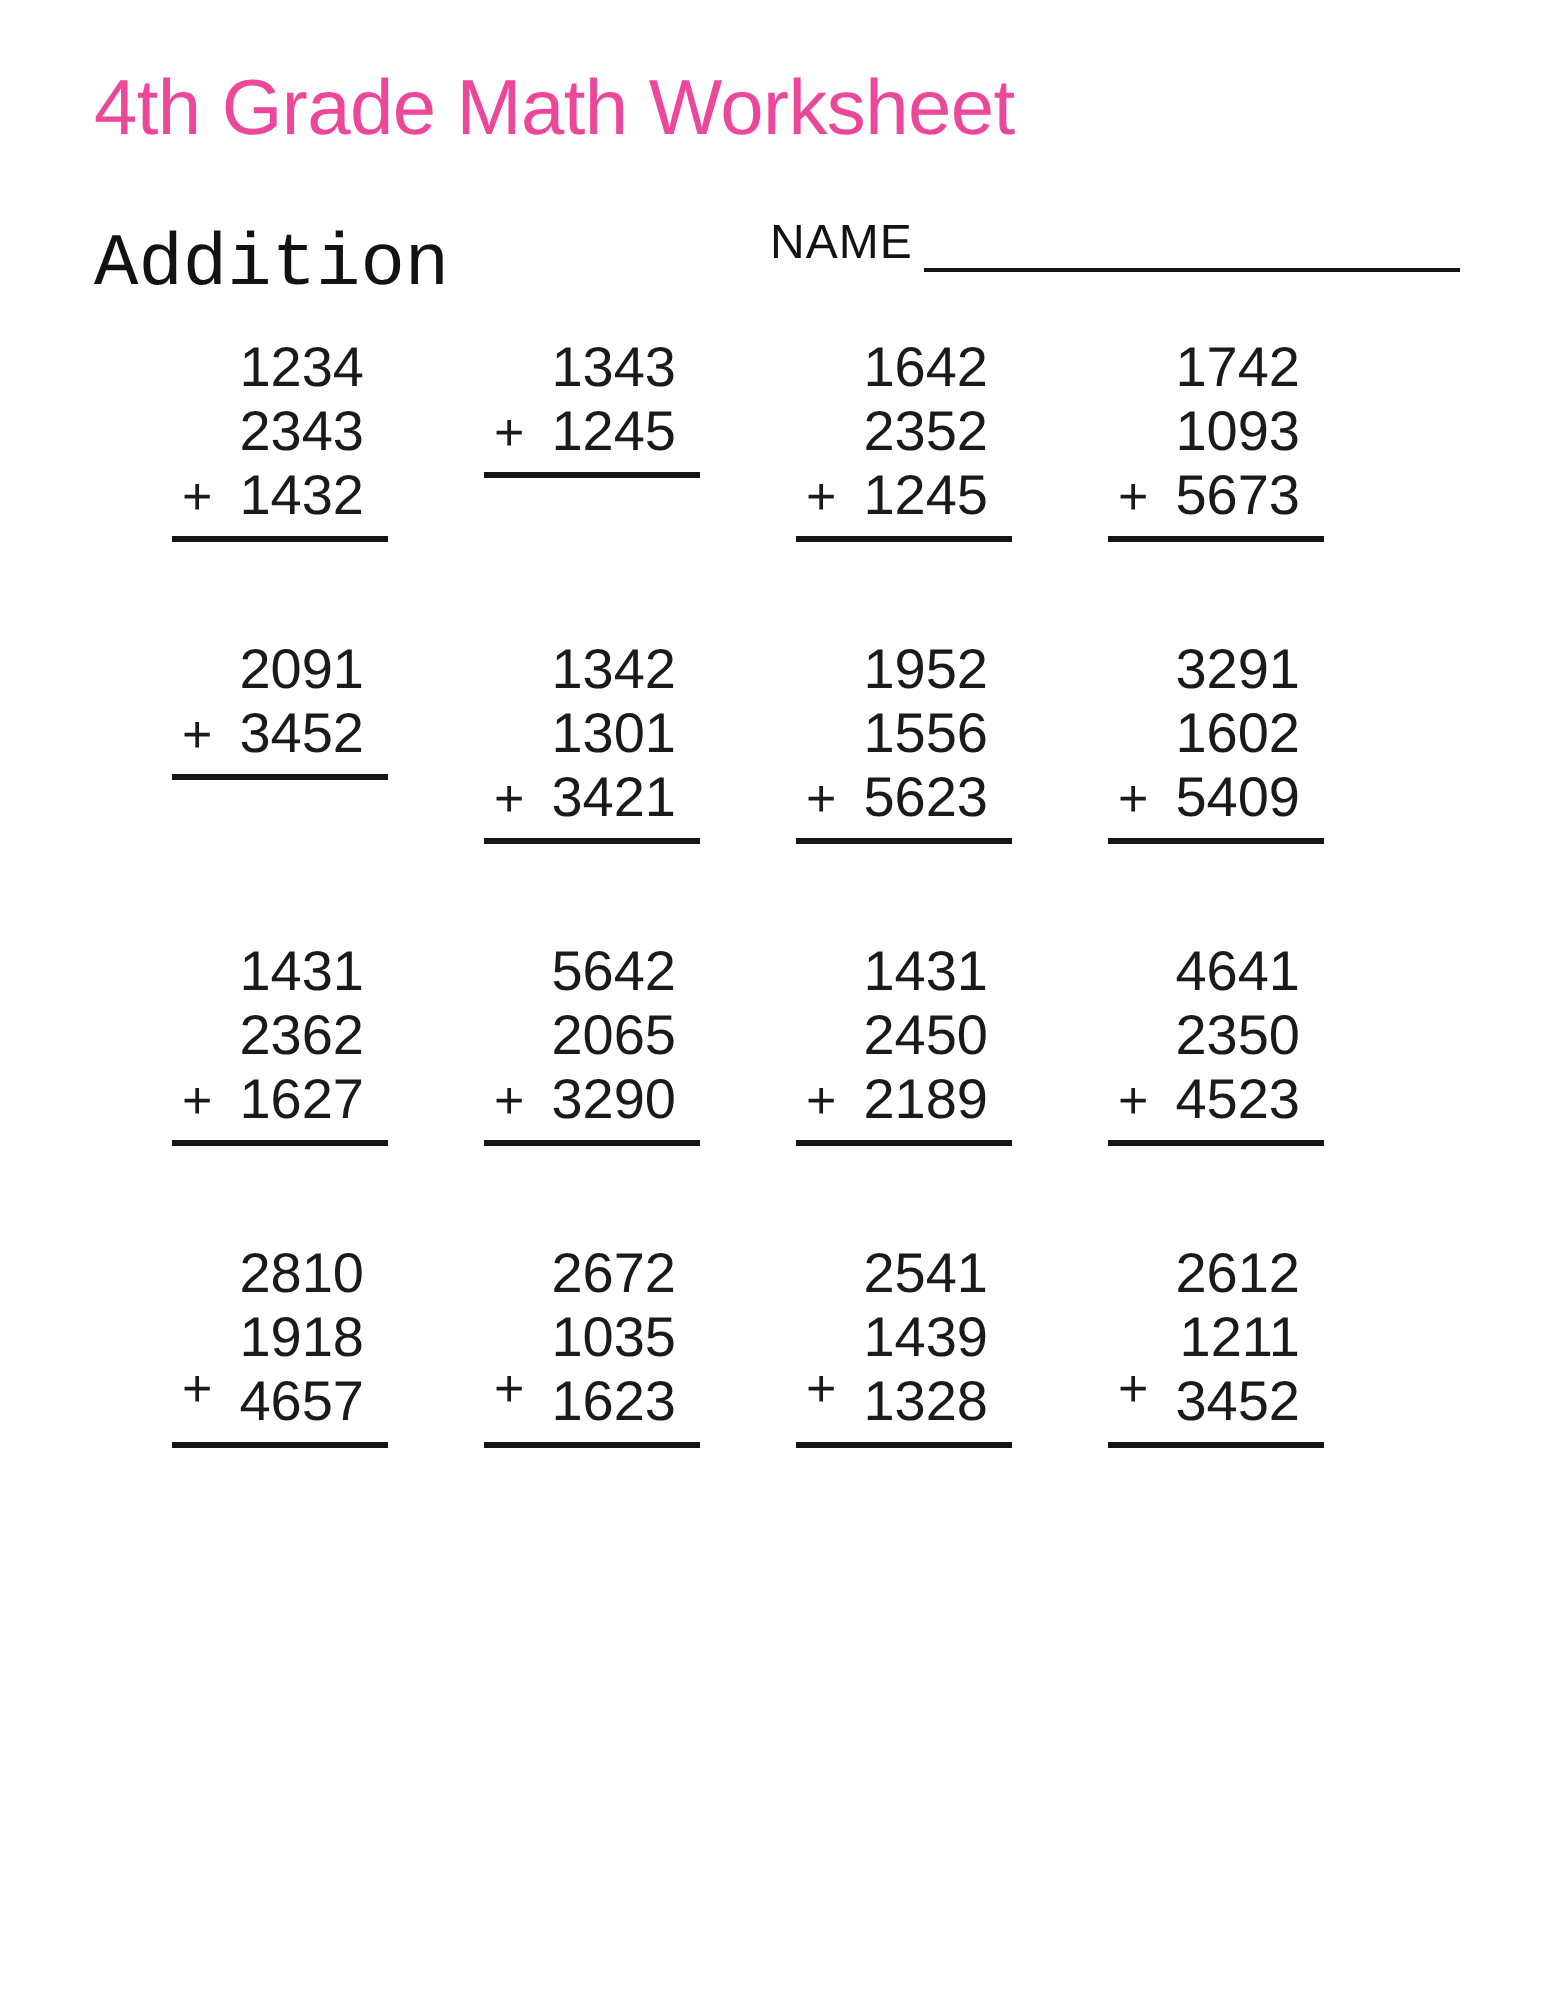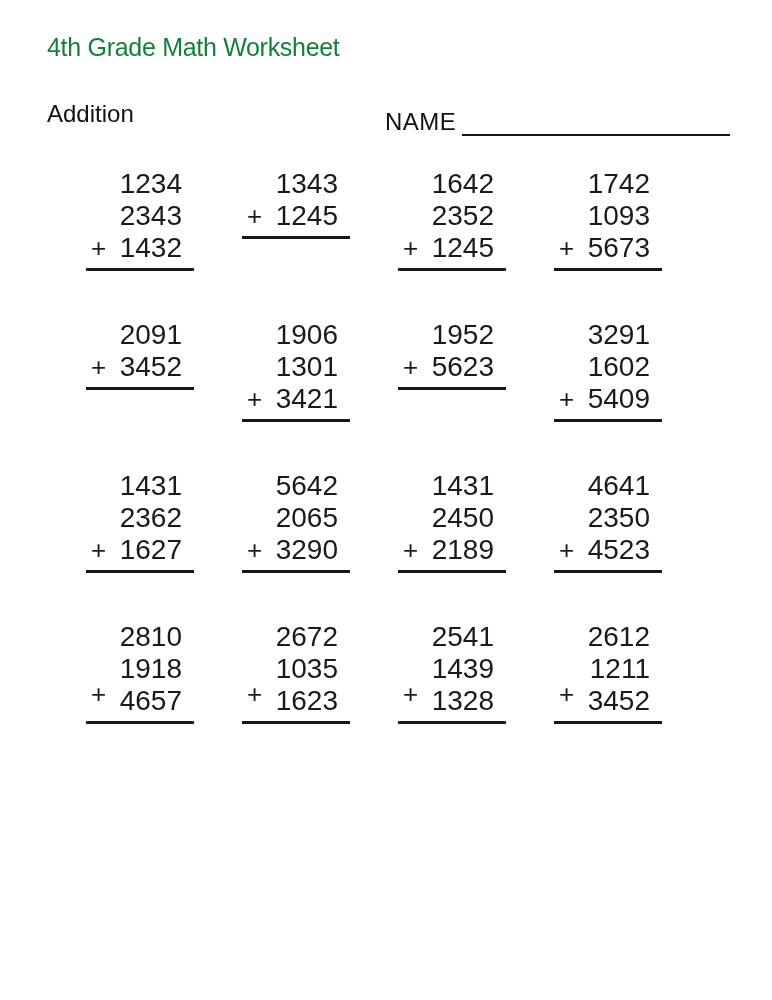--- a/index.html
+++ b/index.html
@@ -13,34 +13,35 @@
     height: 1000px;
     background: #ffffff;
     font-family: "Liberation Sans", sans-serif;
     color: #161616;
     overflow: hidden;
   }
   .title {
     position: absolute;
     left: 47px;
     top: 33px;
-    font-size: 25px;
+    font-size: 39px;
     font-weight: normal;
     letter-spacing: -0.3px;
     margin: 0;
-    color: #15803d;
+    color: #ec4899;
   }
   .section-title {
     position: absolute;
     left: 47px;
-    top: 100px;
-    font-size: 24px;
+    top: 112px;
+    font-size: 37px;
     font-weight: normal;
     margin: 0;
     color: #121212;
+    font-family: Liberation Mono, monospace;
   }
   .name-block {
     position: absolute;
     left: 385px;
     top: 108px;
     display: flex;
     align-items: flex-end;
     gap: 6px;
   }
   .name-label {
@@ -154,31 +155,32 @@
   <div class="problem">
     <div class="num">2091</div>
     <div class="sum-row">
       <span class="plus">+</span>
       <span class="num3">3452</span>
     </div>
     <div class="answer-line"></div>
   </div>
 
   <div class="problem">
-    <div class="num">1906</div>
+    <div class="num">1342</div>
     <div class="num">1301</div>
     <div class="sum-row">
       <span class="plus">+</span>
       <span class="num3">3421</span>
     </div>
     <div class="answer-line"></div>
   </div>
 
   <div class="problem">
     <div class="num">1952</div>
+    <div class="num">1556</div>
     <div class="sum-row">
       <span class="plus">+</span>
       <span class="num3">5623</span>
     </div>
     <div class="answer-line"></div>
   </div>
 
   <div class="problem">
     <div class="num">3291</div>
     <div class="num">1602</div>

